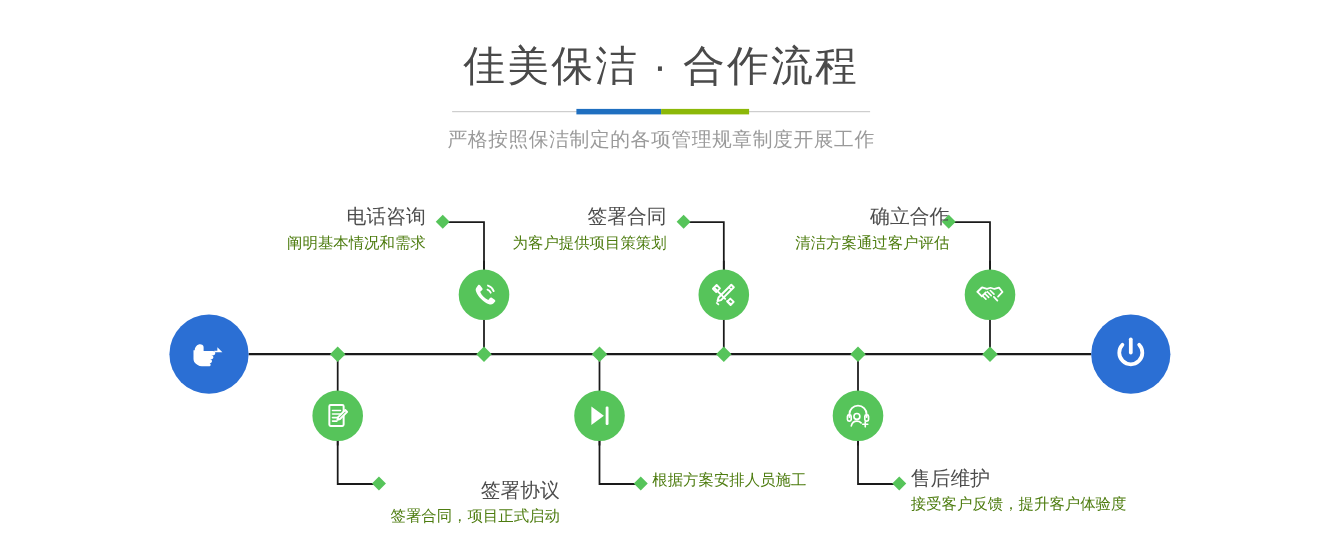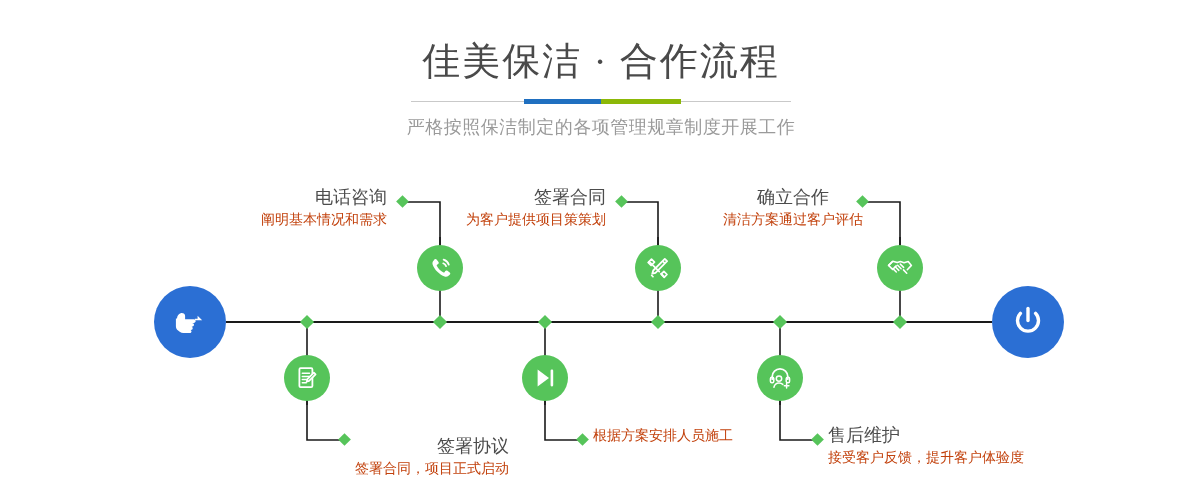--- a/index.html
+++ b/index.html
@@ -10,21 +10,20 @@
   body {
     font-family: "Liberation Sans", "DejaVu Sans", sans-serif;
     -webkit-font-smoothing: antialiased;
   }
   #root {
     position: relative;
     width: 1202px;
     height: 502px;
     background: #ffffff;
     overflow: hidden;
-    font-family: Liberation Serif, serif;
   }
 
   
   .header {
     position: absolute;
     left: 0;
     top: 0;
     width: 1202px;
     text-align: center;
   }
@@ -124,21 +123,21 @@
     white-space: nowrap;
   }
   .node-label .title {
     font-size: 18px;
     line-height: 22px;
     color: #4c4c4c;
   }
   .node-label .desc {
     font-size: 14px;
     line-height: 20px;
-    color: #c2410c;
+    color: #4d7c0f;
     margin-top: 2px;
   }
   .node-label.above { text-align: right; }
   .node-label.below { text-align: left; }
 </style>
 </head>
 <body>
 
 <div id="root">
 
@@ -252,21 +251,21 @@
   </div>
 
   <div class="node-circle" style="left:877px; top:245px;">
     <svg width="28" height="28" viewBox="0 0 28 28">
       <path d="M2.6 11.4l4.2-4.2 4.4 1.4 3.3-1 3.5 1.1 4.2-1.2 3.2 3.9-4.1 4.3" stroke="#ffffff" stroke-width="1.6" stroke-linejoin="round" stroke-linecap="round" fill="none"></path>
       <path d="M6.9 14.6l3.4 3.4M9.2 12.8l3.6 3.6M11.6 11.2l3.5 3.5M14.3 10.1l3.3 3.3" stroke="#ffffff" stroke-width="1.5" stroke-linecap="round"></path>
       <path d="M6.8 7.2L2.6 11.4l4 4.1 4.1-4.1" stroke="#ffffff" stroke-width="1.6" stroke-linejoin="round" fill="none"></path>
       <path d="M17.5 15.9l3.2 3.3" stroke="#ffffff" stroke-width="1.6" stroke-linecap="round"></path>
     </svg>
   </div>
-  <div class="node-label above" style="right:339px; top:186px;text-align:center;">
+  <div class="node-label above" style="right:339px; top:186px;">
     <div class="title">确立合作</div>
     <div class="desc">清洁方案通过客户评估</div>
   </div>
 
   <div class="node-circle" style="left:757px; top:355px;">
     <svg width="26" height="26" viewBox="0 0 26 26">
       <path d="M5.2 14.2v-2.6a7.8 7.8 0 0 1 15.6 0v2.6" stroke="#ffffff" stroke-width="1.7" stroke-linecap="round" fill="none"></path>
       <rect x="3.4" y="12.2" width="3.4" height="5.6" rx="1.5" stroke="#ffffff" stroke-width="1.5" fill="none"></rect>
       <rect x="19.2" y="12.2" width="3.4" height="5.6" rx="1.5" stroke="#ffffff" stroke-width="1.5" fill="none"></rect>
       <circle cx="12" cy="13.6" r="2.7" stroke="#ffffff" stroke-width="1.5" fill="none"></circle>

